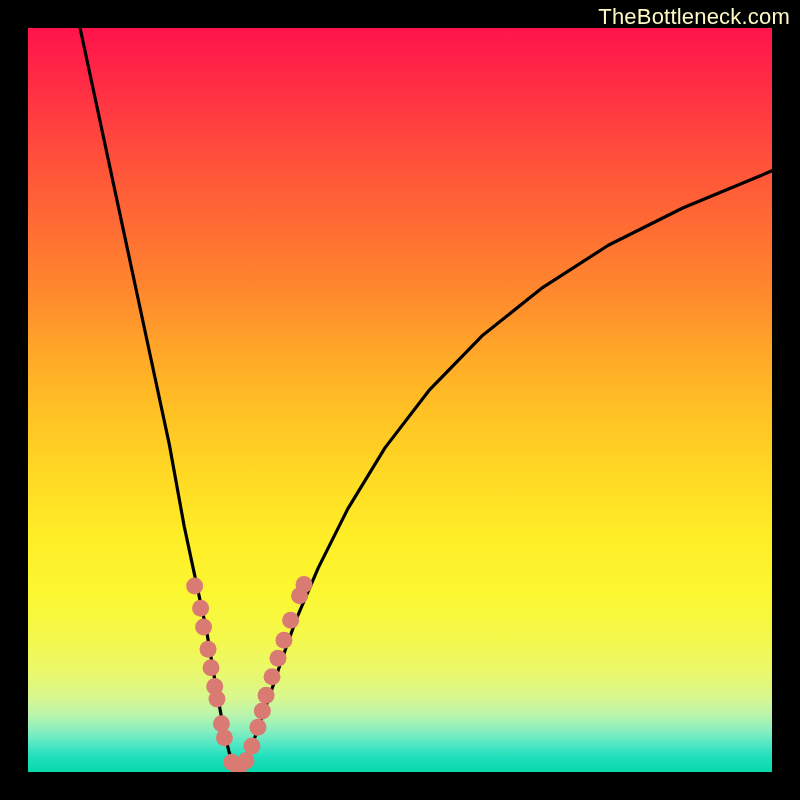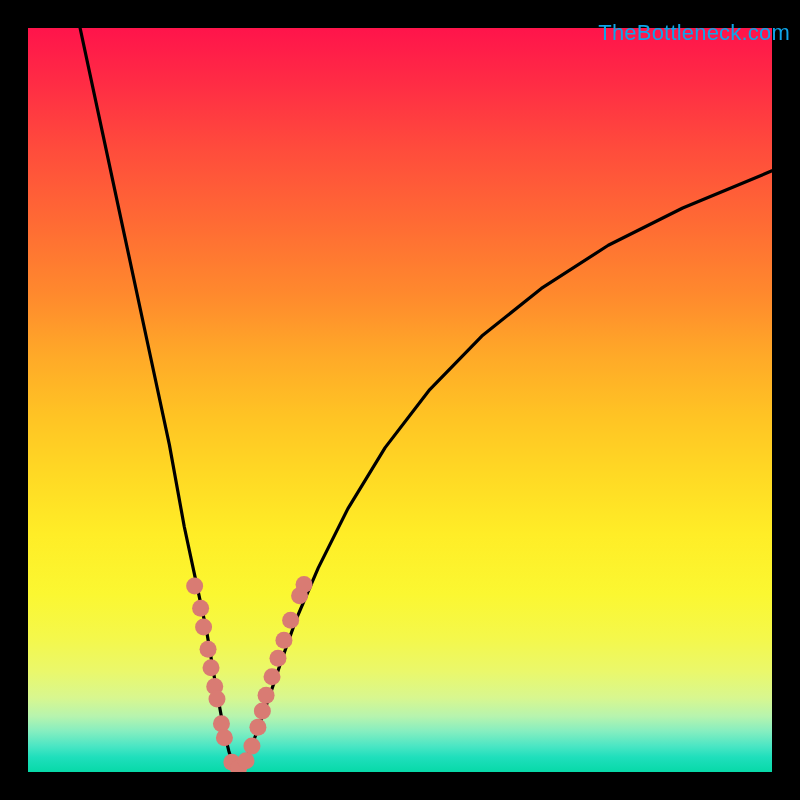--- a/index.html
+++ b/index.html
@@ -43,23 +43,23 @@
       #d8f78f 90%,
       #b7f4ae 92.5%,
       #86eec0 94.5%,
       #4be6c4 96.5%,
       #1fdfbc 98%,
       #07d9a8 100%
     );
   }
   .watermark {
     position: absolute;
-    top: 20px;
+    top: 4px;
     right: 10px;
-    color: #0ea5e9;
+    color: #fef9c3;
     font-size: 22px;
     font-weight: 500;
     letter-spacing: 0.2px;
     user-select: none;
   }
   svg.curve {
     position: absolute;
     inset: 0;
   }
 </style>

